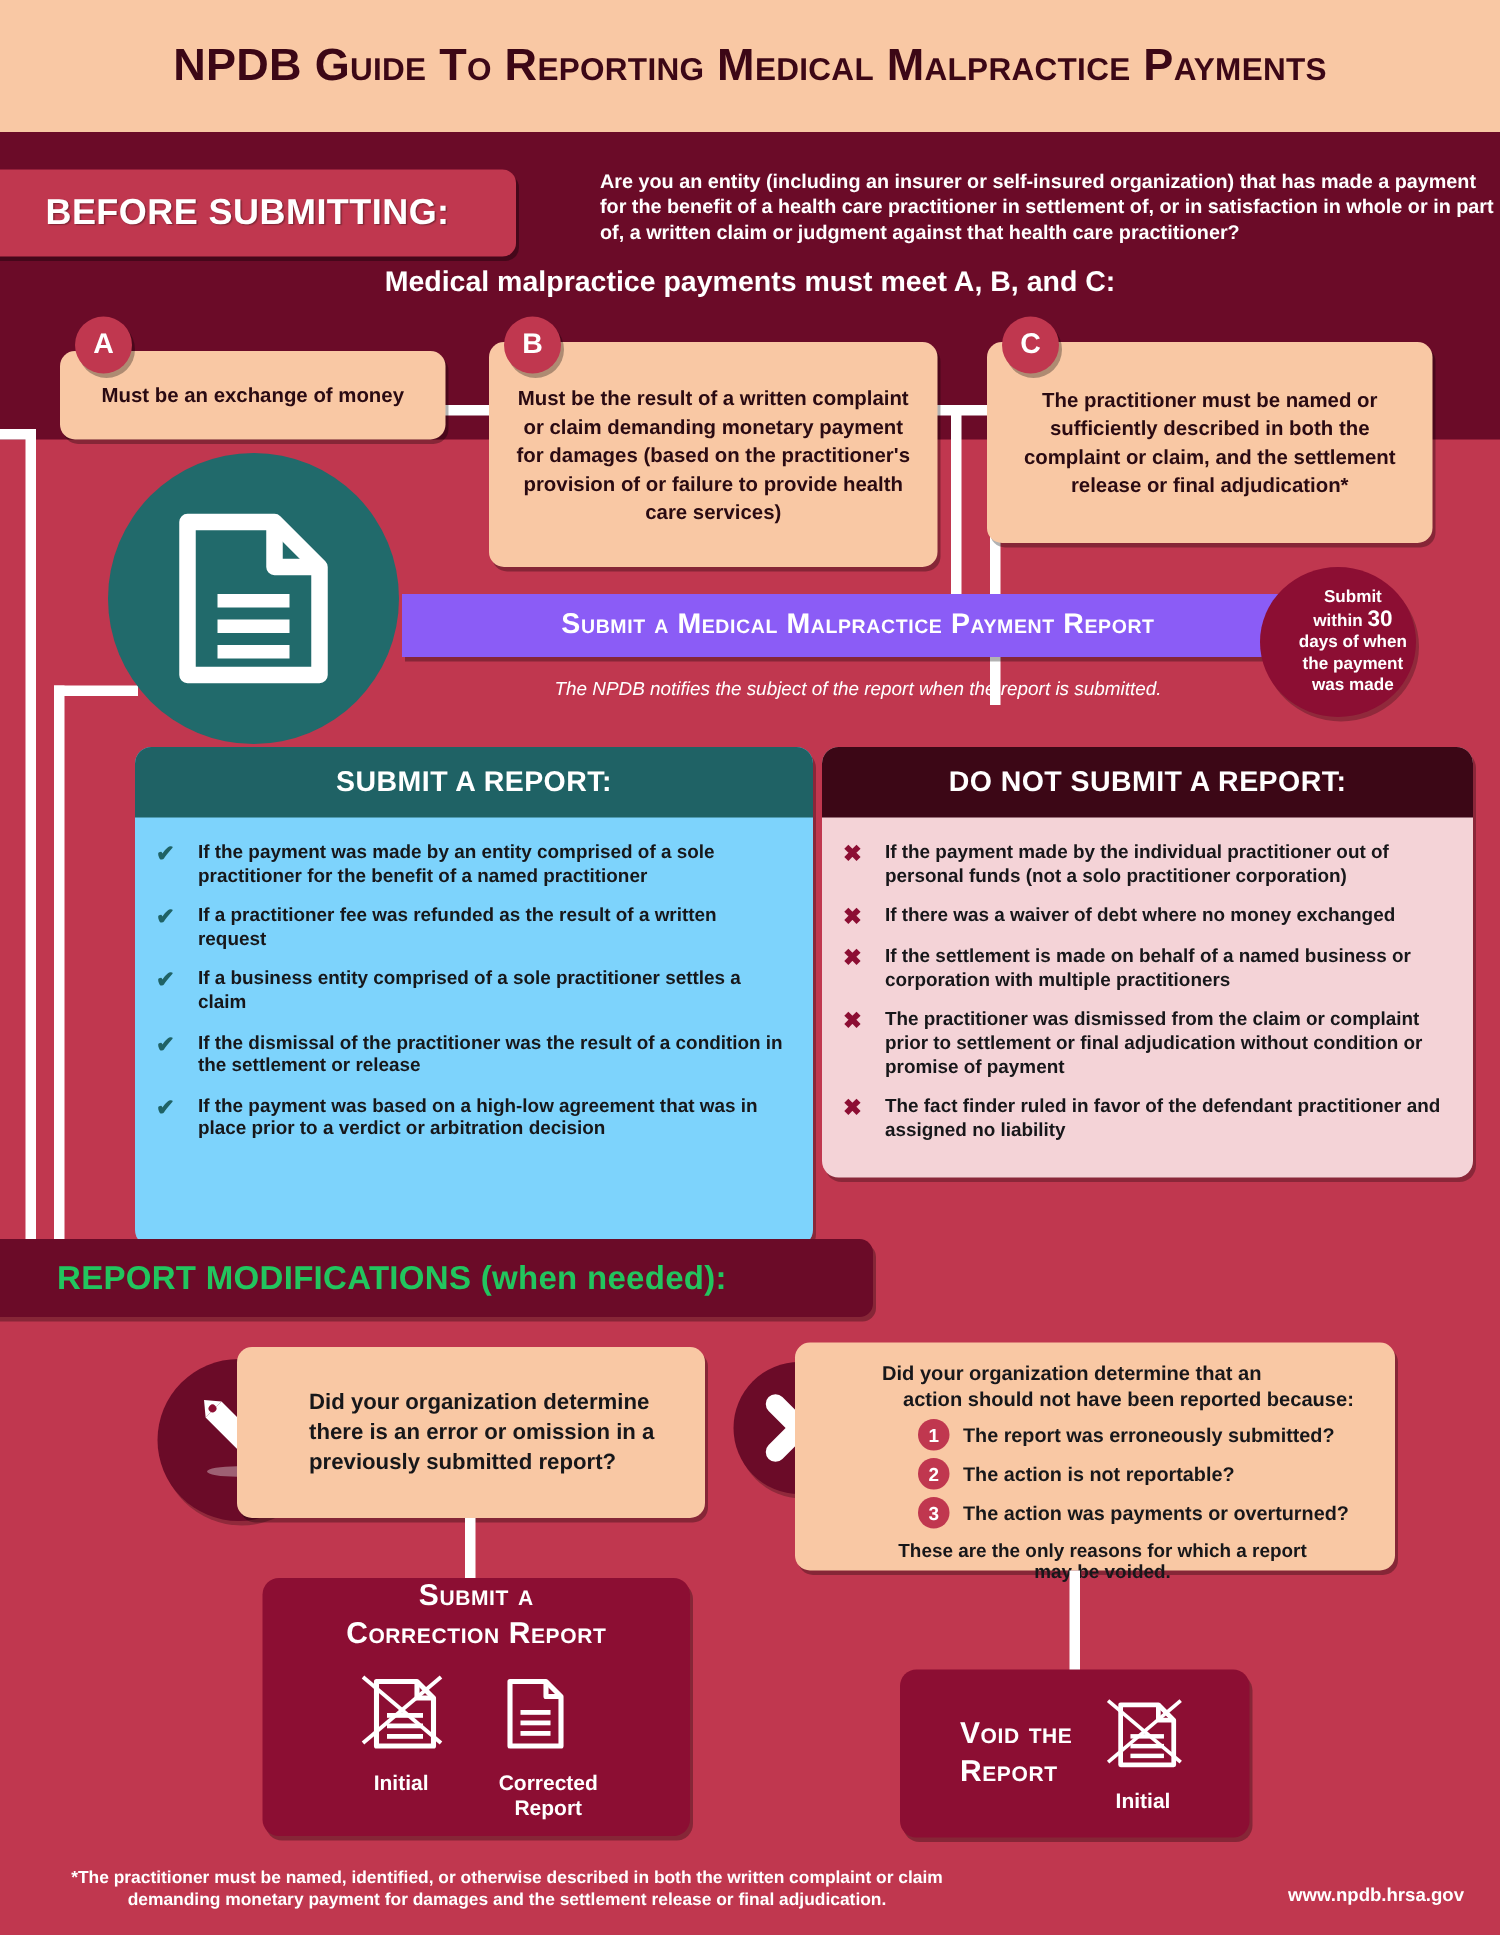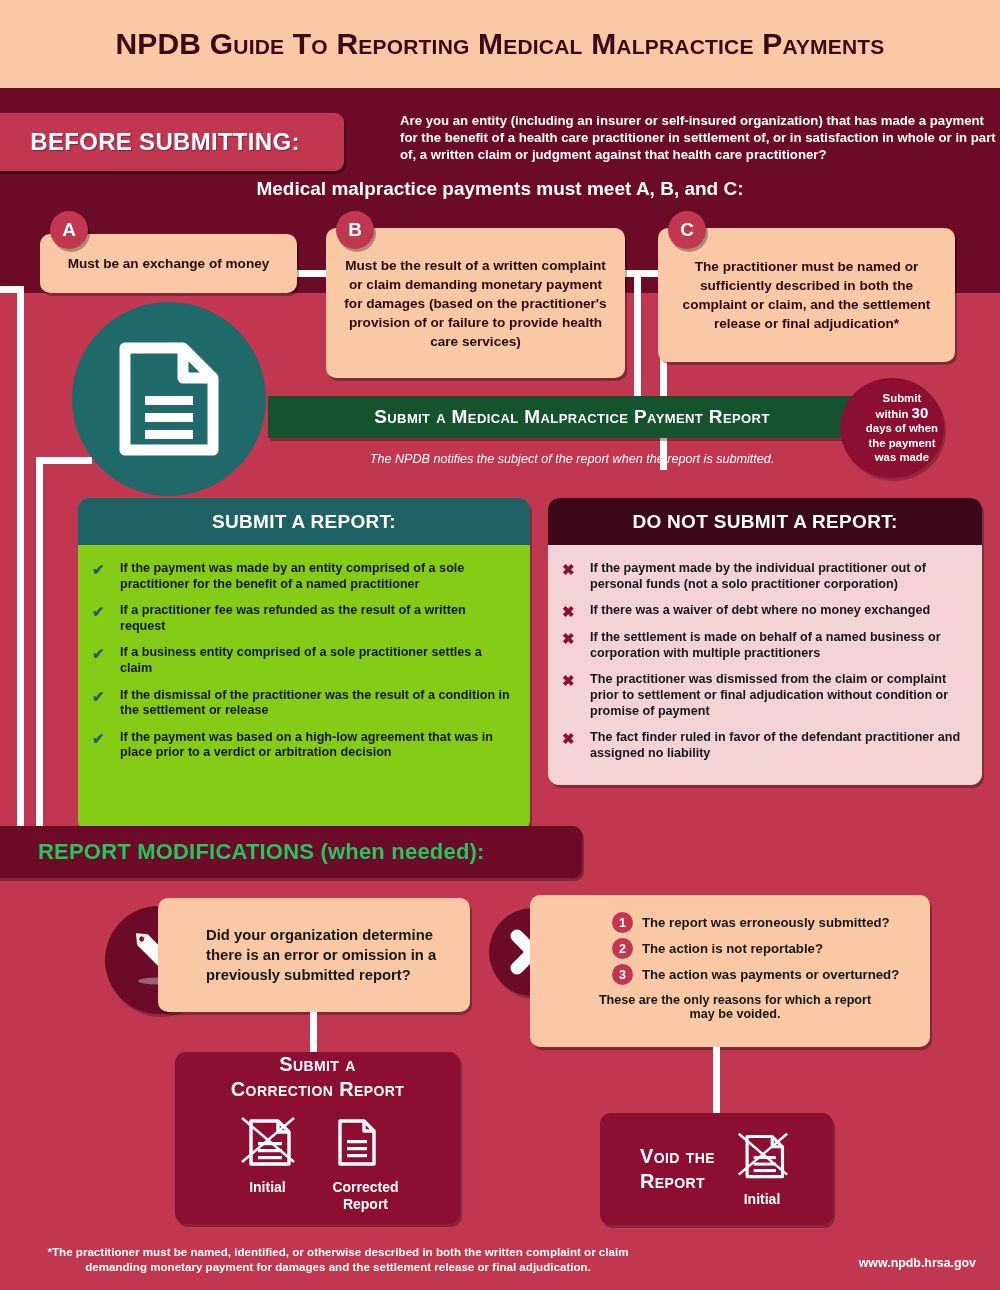--- a/index.html
+++ b/index.html
@@ -88,21 +88,21 @@
   .teal-circle {
     position: absolute; left: 72px; top: 302px;
     width: 194px; height: 194px; border-radius: 50%;
     background: #216A6B;
     display: flex; align-items: center; justify-content: center;
   }
 
   
   .mmp-banner {
     position: absolute; left: 268px; top: 396px; width: 608px; height: 42px;
-    background: #14532d;
+    background: #8b5cf6;
     box-shadow: 2px 3px 0 rgba(0,0,0,.3);
     display: flex; align-items: center; justify-content: center;
   }
   .mmp-banner span {
     color: #fff; font-size: 19px; font-weight: bold; font-variant: small-caps;
     letter-spacing: .4px;
   }
   .notify-line {
     position: absolute; left: 268px; top: 452px; width: 608px;
     text-align: center; color: #fff; font-size: 12.6px; font-style: italic;
@@ -114,21 +114,21 @@
     box-shadow: 2px 3px 0 rgba(0,0,0,.25);
     display: flex; align-items: center; justify-content: flex-end;
     text-align: center;
     color: #fff; font-size: 11.4px; line-height: 14.4px; font-weight: 600;
     padding: 6px;
   }
   .day-badge b { font-size: 15px; font-weight: 600; }
 
   
   .panel { position: absolute; border-radius: 11px; box-shadow: 2px 3px 0 rgba(0,0,0,.28); overflow: hidden; }
-  #panel-submit     { left: 78px;  top: 498px; width: 452px; height: 333px; background: #84cc16; }
+  #panel-submit     { left: 90px;  top: 498px; width: 452px; height: 333px; background: #7dd3fc; }
   #panel-dont       { left: 548px; top: 498px; width: 434px; height: 287px; background: #F4D3D7; }
   .panel-head {
     height: 47px; display: flex; align-items: center; justify-content: center;
     color: #fff; font-size: 19px; font-weight: bold; letter-spacing: .3px;
   }
   #panel-submit .panel-head { background: #1F6265; }
   #panel-dont   .panel-head { background: #3C0716; }
   .panel-body { padding: 16px 18px 10px 14px; }
   .li {
     display: flex; align-items: flex-start; gap: 11px;
@@ -349,20 +349,24 @@
 <div class="round-icon" id="x-circle">
   <svg width="54" height="54" viewBox="0 0 54 54">
     <g stroke="#ffffff" stroke-width="13" stroke-linecap="round">
       <line x1="11" y1="11" x2="43" y2="43"></line>
       <line x1="43" y1="11" x2="11" y2="43"></line>
     </g>
   </svg>
 </div>
 
 <div class="q-card" id="qcard-right">
+  <div class="qlead">
+    <span>Did your organization determine that an</span>
+    <span class="indent">action should not have been reported because:</span>
+  </div>
   <div class="numrow">
     <div class="numbadge">1</div>
     <div class="numtext">The report was erroneously submitted?</div>
   </div>
   <div class="numrow">
     <div class="numbadge">2</div>
     <div class="numtext">The action is not reportable?</div>
   </div>
   <div class="numrow">
     <div class="numbadge">3</div>

